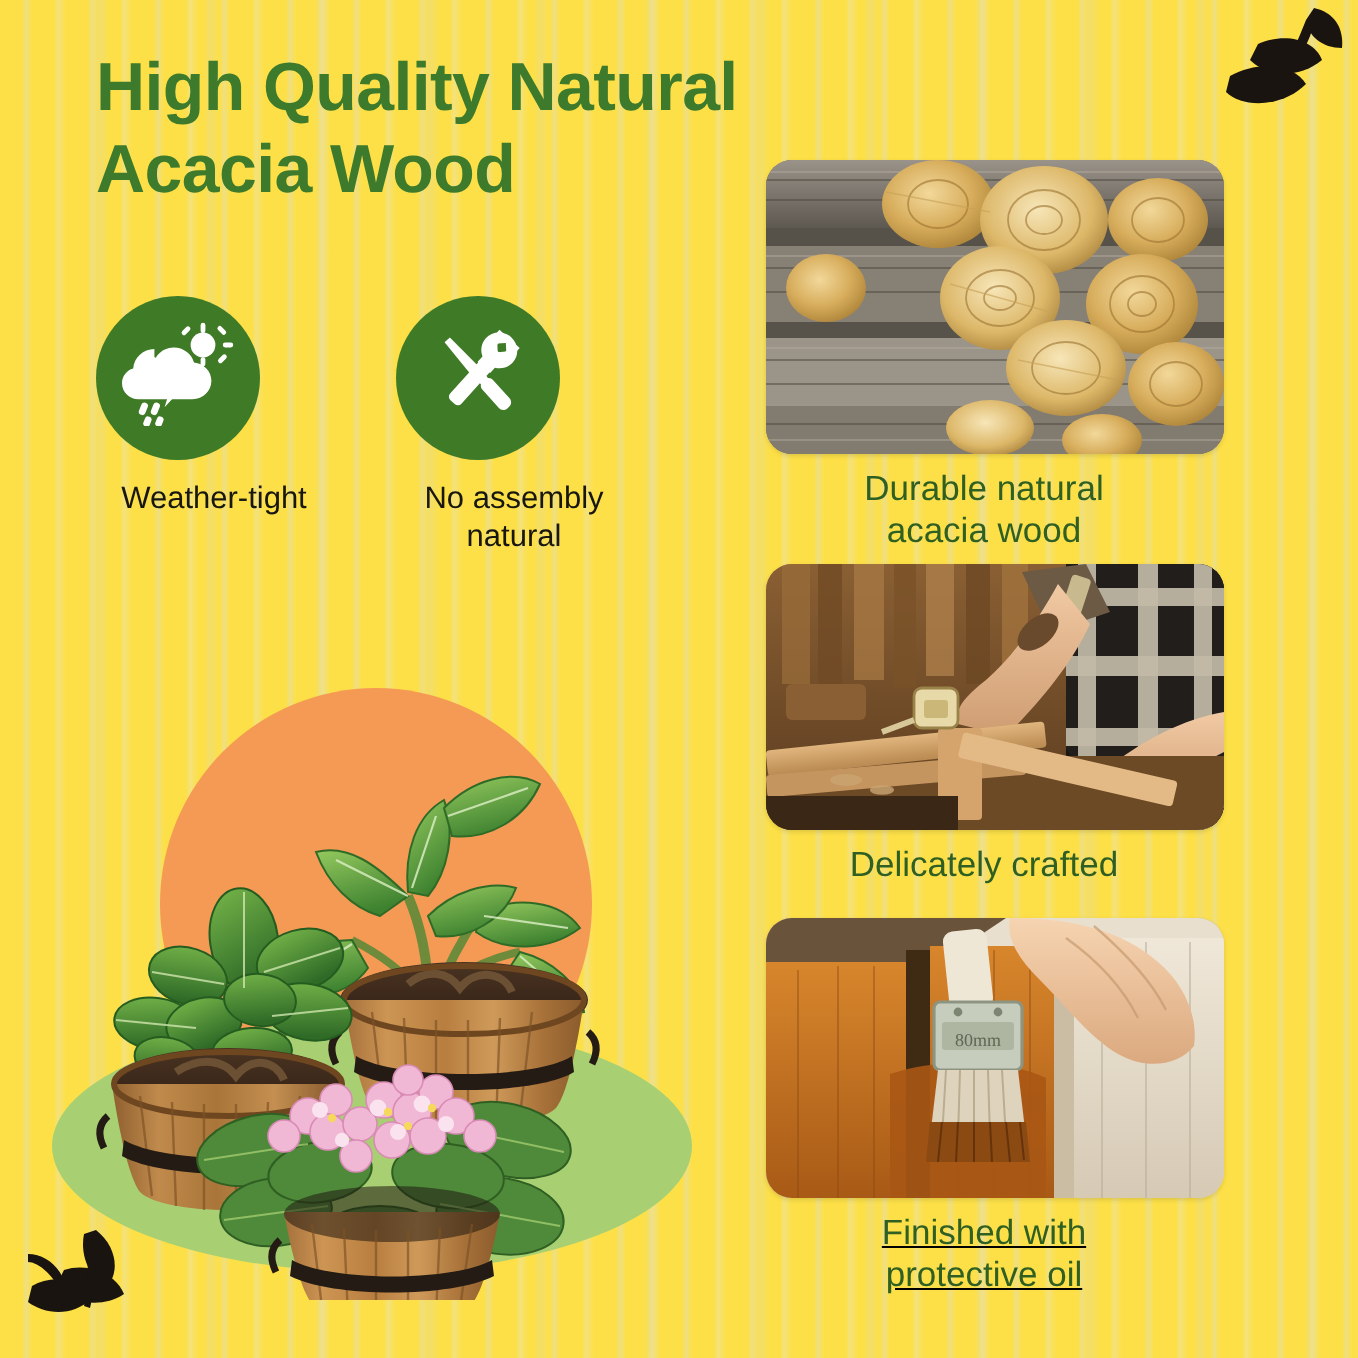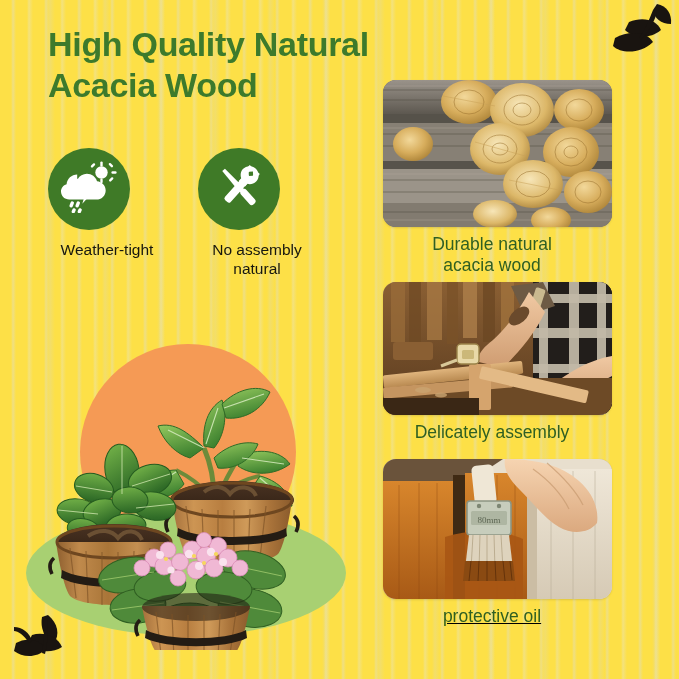--- a/index.html
+++ b/index.html
@@ -502,21 +502,21 @@
         <rect x="79" y="68" width="12" height="9" rx="1.5" fill="#cbb879"></rect>
         <path d="M74 78 L58 84" stroke="#d8c899" stroke-width="3"></path>
       </g>
 
       <g fill="#caa471" opacity=".8">
         <ellipse cx="40" cy="108" rx="8" ry="3"></ellipse>
         <ellipse cx="58" cy="113" rx="6" ry="2.4"></ellipse>
       </g>
     </svg>
     <div class="caption">
-      <div>Delicately assembly</div>
+      <div>Delicately crafted</div>
     </div>
   </div>
 
   <div class="card card-3">
     <svg class="photo photo-3" viewBox="0 0 229 140" preserveAspectRatio="none">
       <defs>
         <linearGradient id="oiled" x1="0" y1="0" x2="0" y2="1">
           <stop offset="0" stop-color="#d8862c"></stop>
             <stop offset="1" stop-color="#a85a16"></stop>
         </linearGradient>
@@ -587,20 +587,21 @@
           <path d="M88 102 L86 122"></path>
             <path d="M96 102 L95 122"></path>
             <path d="M104 102 L104 122"></path>
           <path d="M112 102 L113 122"></path>
             <path d="M120 102 L122 122"></path>
             <path d="M127 102 L129 121"></path>
         </g>
       </g>
     </svg>
     <div class="caption">
+      <div>Finished with</div>
       <div>protective oil</div>
     </div>
   </div>
 
   <svg class="leaf-deco leaf-tr" viewBox="0 0 74 64">
     <g fill="#191410">
       <path d="M58 2 C68 4 73 12 72 22 C62 22 55 16 54 8 Z"></path>
       <path d="M30 20 C44 14 58 18 62 28 C50 38 34 36 26 28 Z"></path>
       <path d="M16 36 C30 28 48 30 54 40 C42 52 22 52 14 44 Z"></path>
       <path d="M54 8 C50 18 46 28 40 36 L42 38 C50 30 56 18 58 10 Z"></path>

